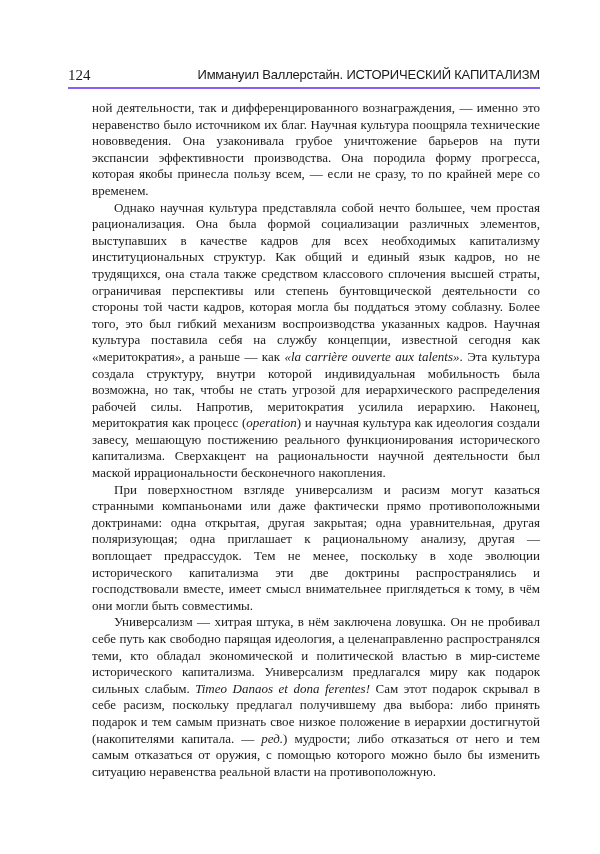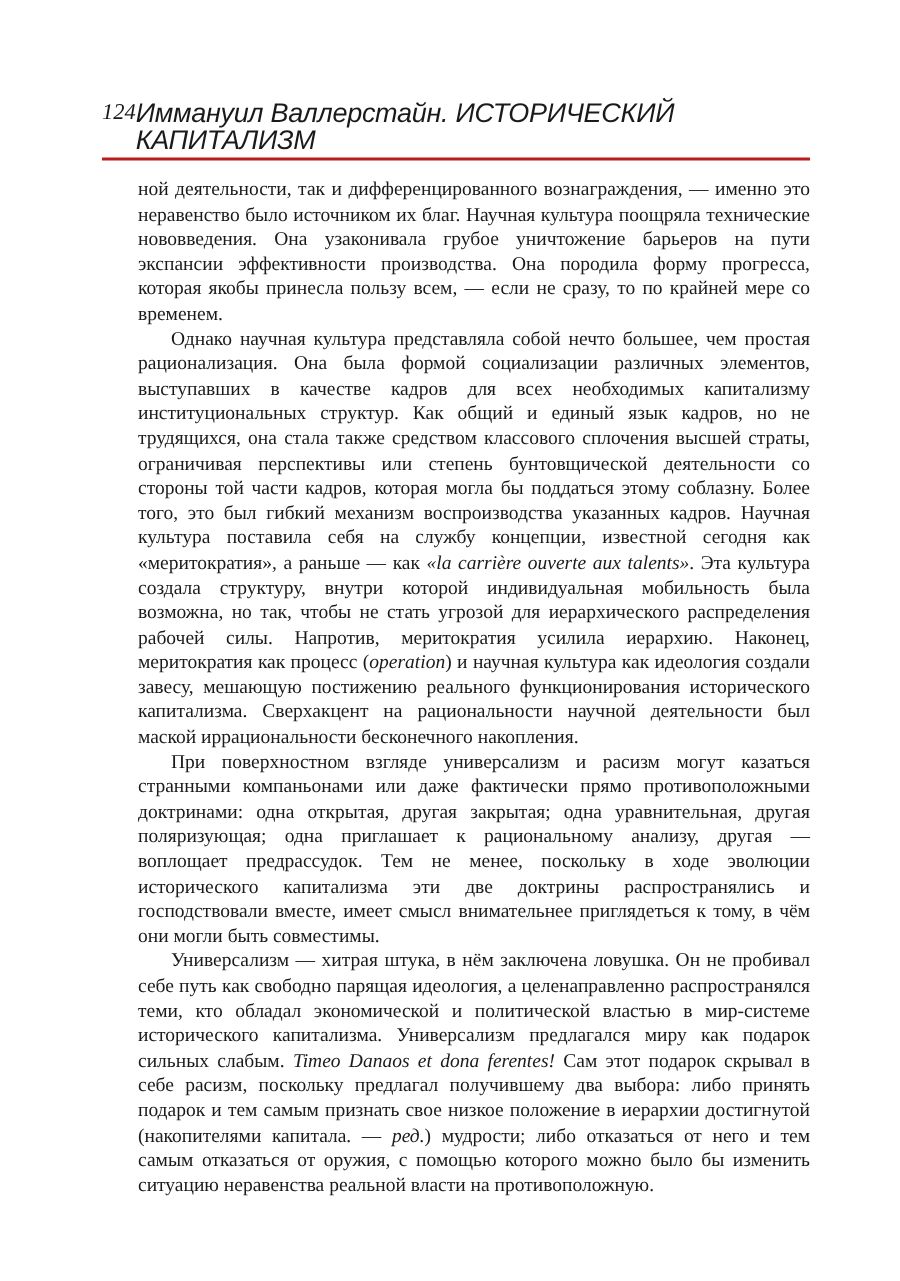--- a/index.html
+++ b/index.html
@@ -2,27 +2,26 @@
 <html><head>
   <meta charset="utf-8">
   <style>
     html, body { margin: 0; padding: 0; background: #ffffff; }
     body { width: 600px; height: 854px; position: relative; overflow: hidden; }
     .page {
       position: absolute; left: 68px; top: 66px; width: 472px;
       font-family: "Liberation Serif", serif; color: #1a1a1a;
     }
     .header {
-      display: flex; justify-content: space-between; 
+      display: flex; justify-content: space-between; align-items: flex-end;
       font-size: 14px; line-height: 18px; padding-bottom: 3px;
-      border-bottom: 2px solid #b91c1c;
-      font-style: italic;
+      border-bottom: 2px solid #8b5cf6;
     }
     .header .num { font-size: 15px; }
-    .header .title { font-family: "Liberation Sans Narrow", "Liberation Sans", sans-serif; font-size: 18px; letter-spacing: -0.2px; }
+    .header .title { font-family: "Liberation Sans Narrow", "Liberation Sans", sans-serif; font-size: 13px; letter-spacing: -0.2px; }
     .body {
       margin-top: 11px;
       font-size: 13px; line-height: 16.6px; text-align: justify;
       hyphens: manual;
       margin-left: 24px;
     }
     .body p { margin: 0; }
     .body p.indent { text-indent: 22px; }
     .body i { }
   </style>

